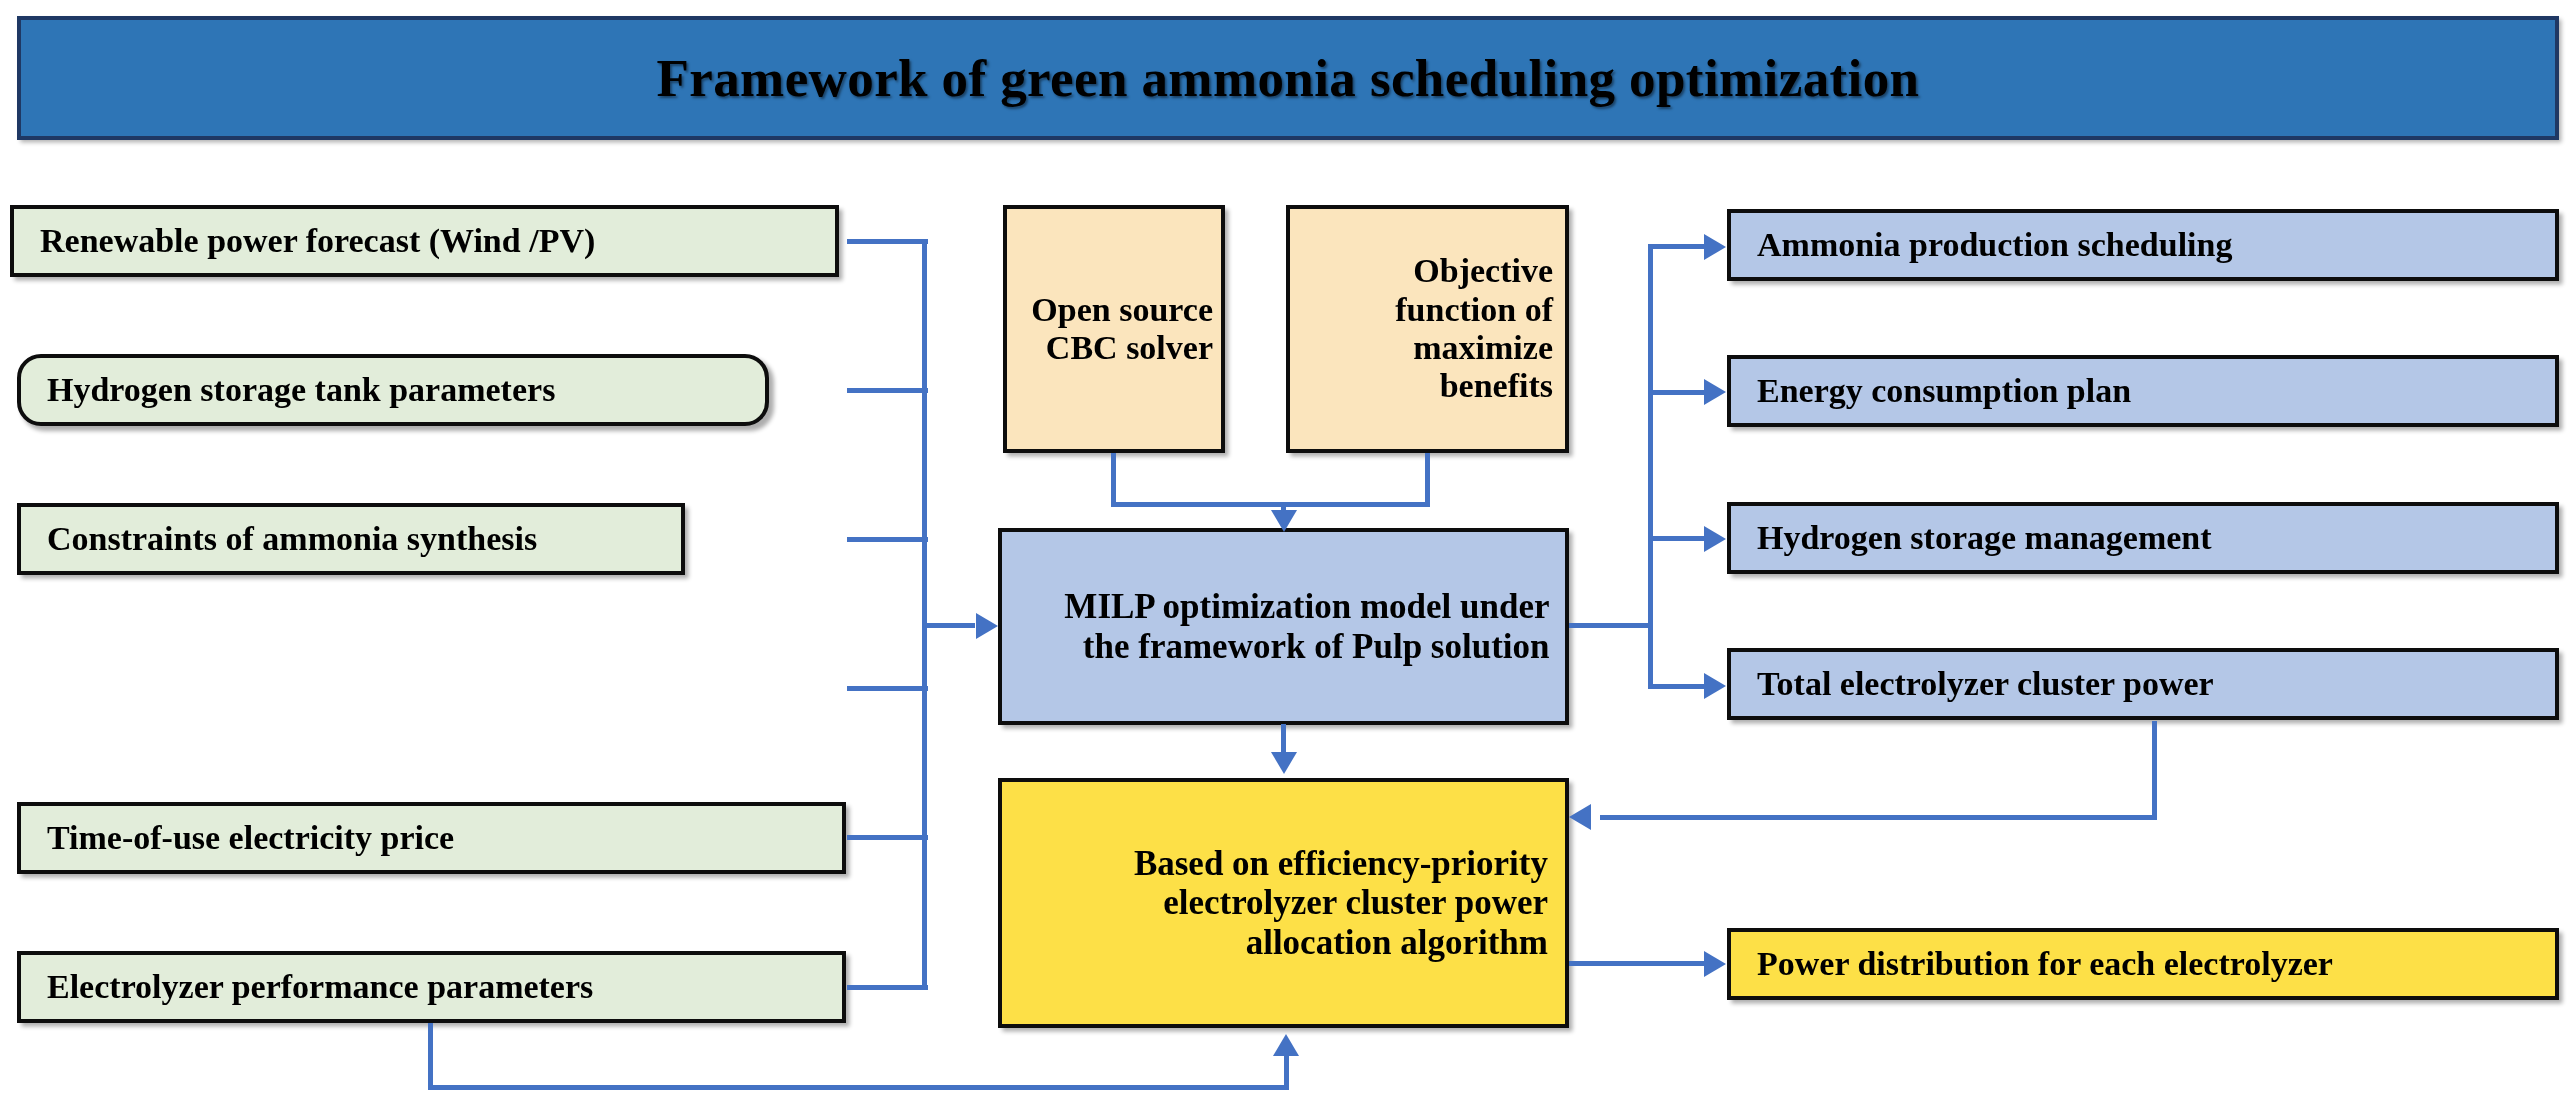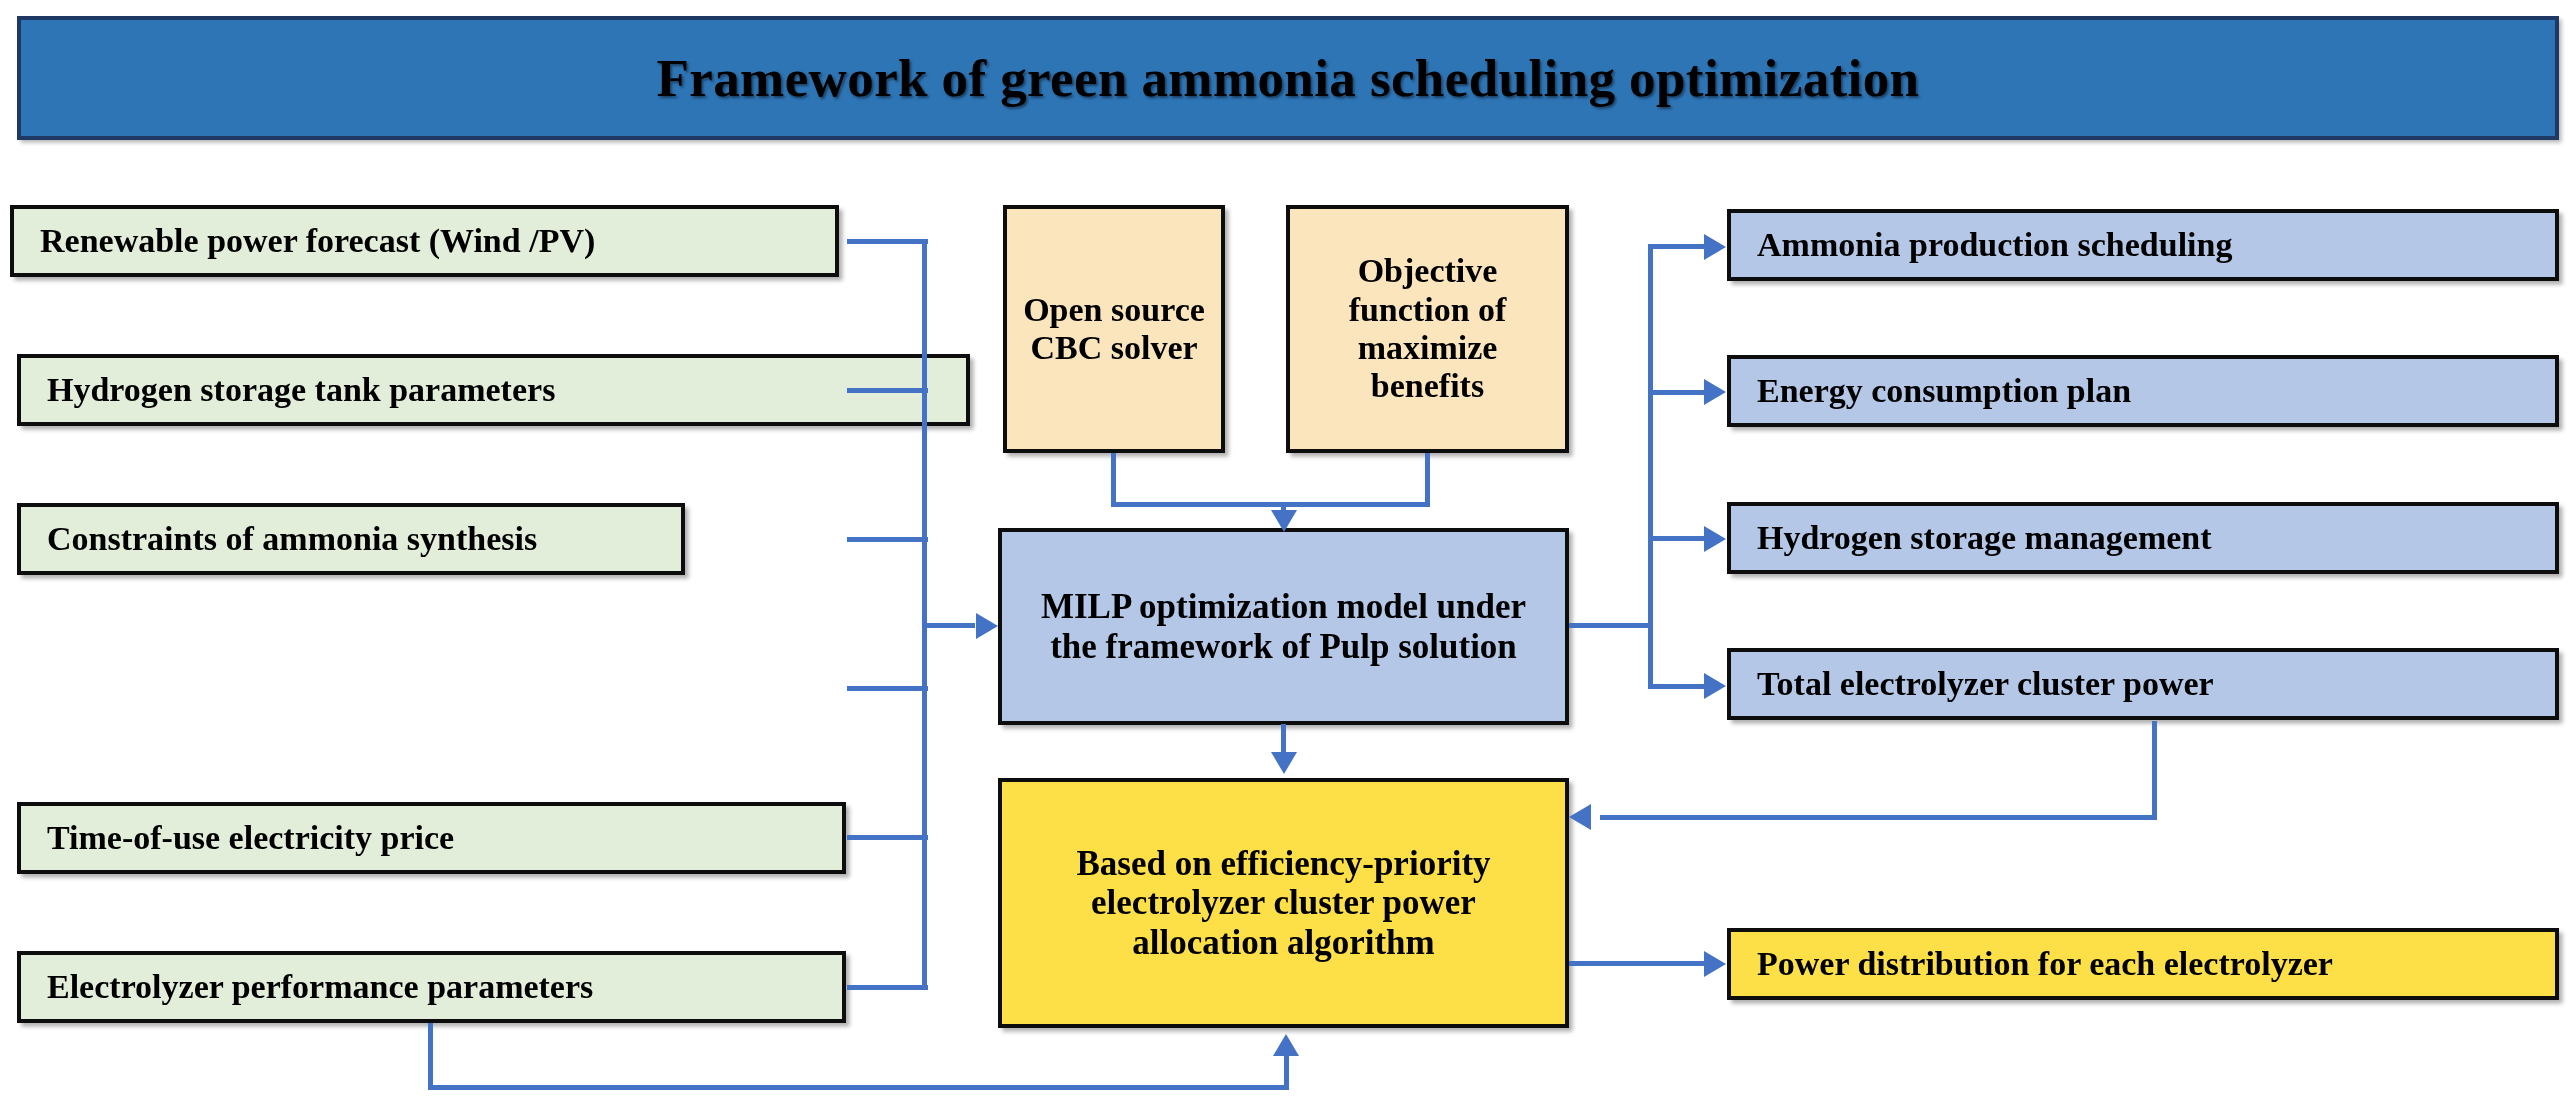--- a/index.html
+++ b/index.html
@@ -31,21 +31,21 @@
     line-height:1.13;
   }
   .node .lbl{display:block;width:100%;}
 
   .green{background:#e2edda;}
   .cream{background:#fbe5bd;}
   .blue-med{background:#b4c7e7;}
   .blue-light{background:#fde047;}
 
   .pad-left{padding-left:26px;}
-  .ctr{justify-content:center;text-align:center;}
+  .ctr{justify-content:center;text-align:right;}
 
   
   .ln{position:absolute;background:#4472c4;}
   .h{height:5.2px;}
   .v{width:5.2px;}
 
   
   .arrow{position:absolute;width:0;height:0;}
   .arrow-r{border-top:13px solid transparent;border-bottom:13px solid transparent;border-left:22.4px solid #4472c4;}
   .arrow-l{border-top:13px solid transparent;border-bottom:13px solid transparent;border-right:22.4px solid #4472c4;}
@@ -58,21 +58,21 @@
 <div id="canvas">
 
   <div class="banner">
     <span class="banner-title">Framework of green ammonia scheduling optimization</span>
   </div>
 
   <div class="node green pad-left" style="left:10px;top:205px;width:829px;height:72px;font-size:34px;">
     <span class="lbl">Renewable power forecast (Wind /PV)</span>
   </div>
 
-  <div class="node green pad-left" style="left:17px;top:354px;width:953px;height:72px;font-size:34px;">
+  <div class="node green pad-left" style="left:17px;top:354px;width:752px;height:72px;font-size:34px;border-radius:24px;">
     <span class="lbl">Hydrogen storage tank parameters</span>
   </div>
 
   <div class="node green pad-left" style="left:17px;top:503px;width:668px;height:72px;font-size:34px;">
     <span class="lbl">Constraints of ammonia synthesis</span>
   </div>
 
 
   <div class="node green pad-left" style="left:17px;top:802px;width:829px;height:72px;font-size:34px;">
     <span class="lbl">Time-of-use electricity price</span>

